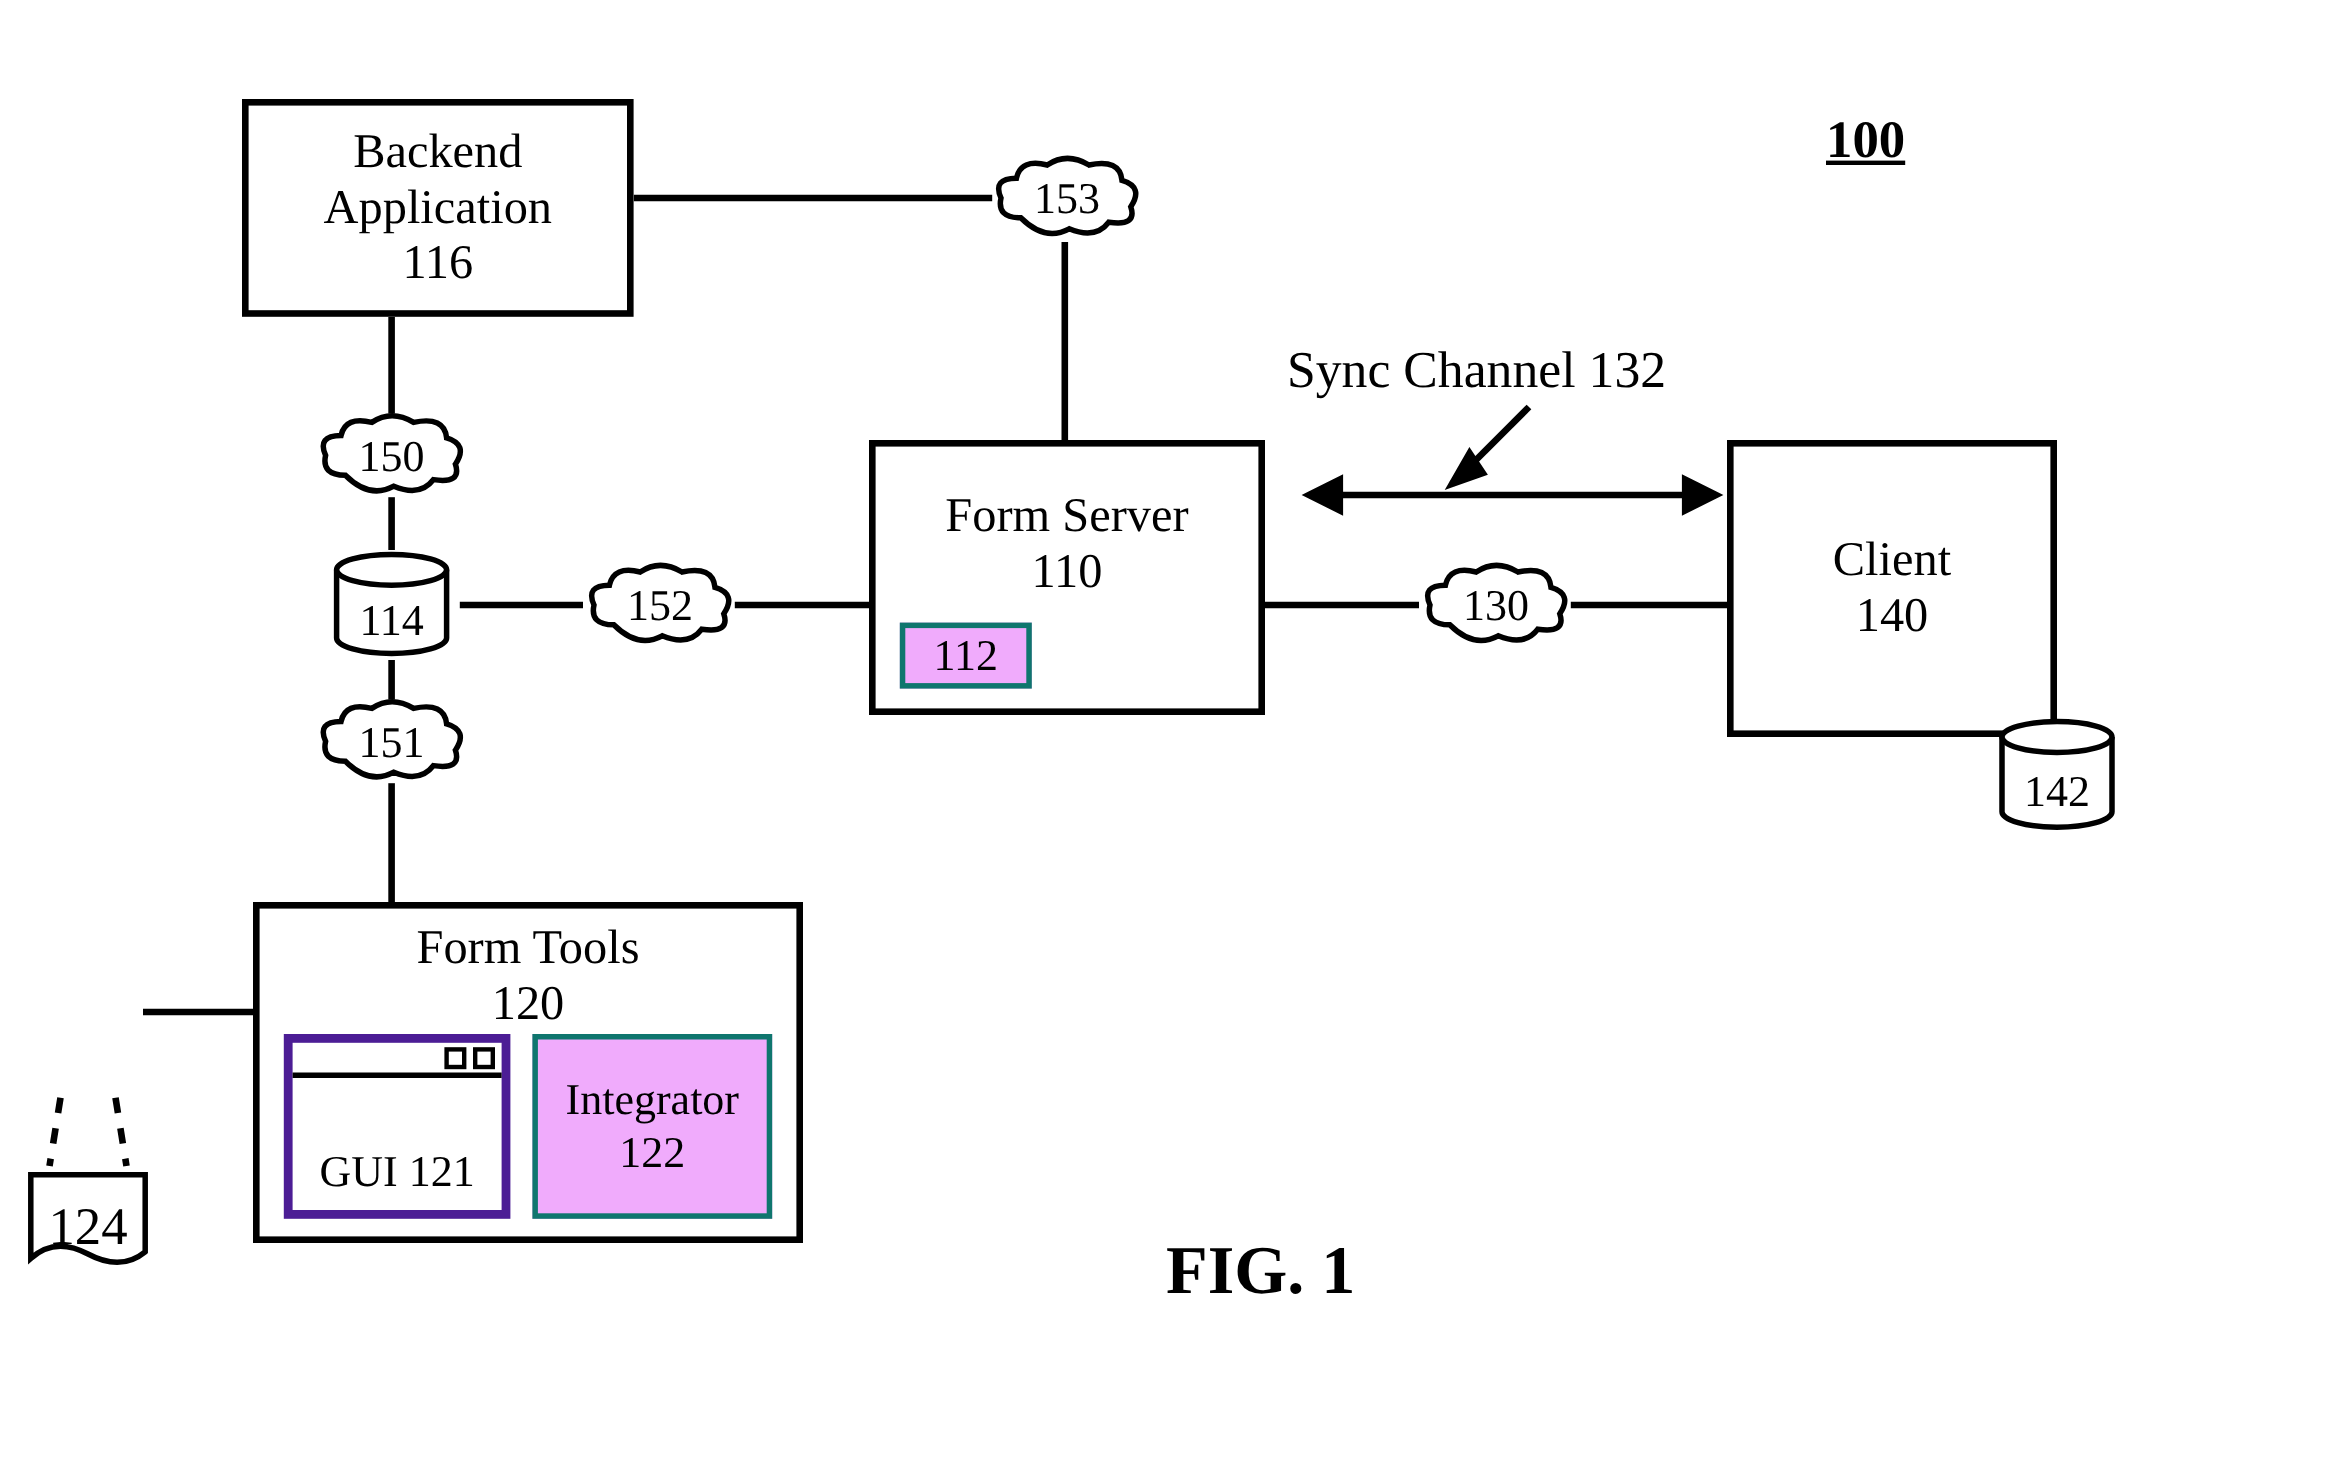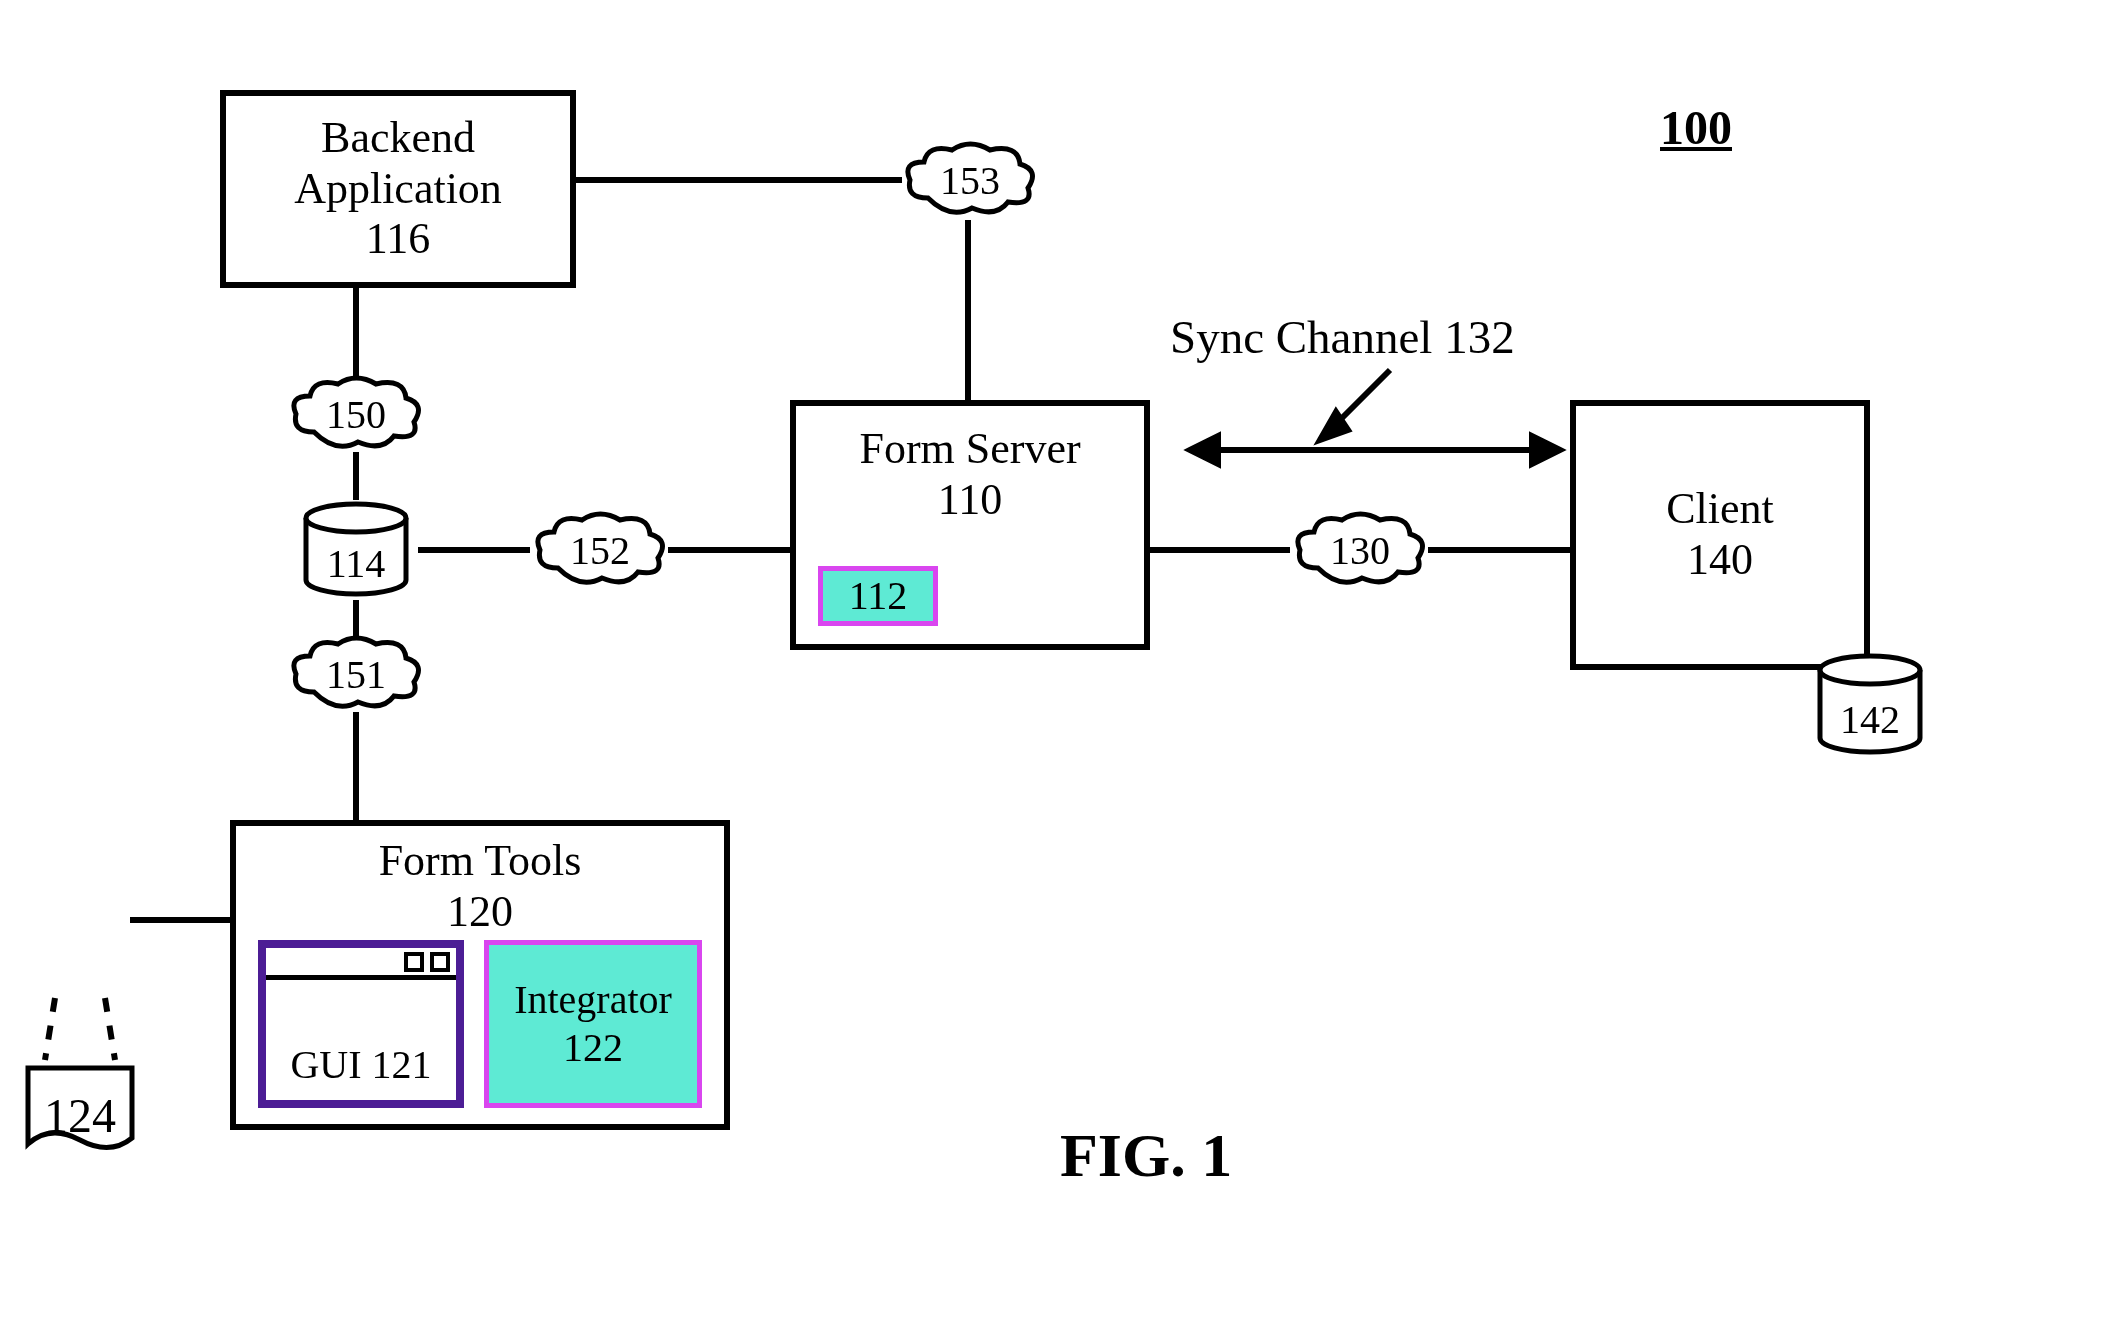--- a/index.html
+++ b/index.html
@@ -31,22 +31,22 @@
     box-sizing: border-box;
     display: flex;
     flex-direction: column;
     align-items: center;
     justify-content: center;
     font-size: 44px;
     line-height: 1.15;
   }
   .inner-box {
     position: absolute;
-    border: 5px solid #d946ef;
-    background: #5eead4;
+    border: 5px solid #0f766e;
+    background: #f0abfc;
     box-sizing: border-box;
     text-align: center;
     font-size: 40px;
     display: flex;
     align-items: center;
     justify-content: center;
   }
   .cloud-wrap {
     position: absolute;
     width: 140px;
@@ -179,21 +179,21 @@
   <div class="figno" style="left:1660px; top:100px;">100</div>
 
   <div class="free-label" style="left:1170px; top:310px;">Sync Channel 132</div>
 
   <div class="box" style="left:220px; top:90px; width:356px; height:198px;">
     <div>Backend</div>
     <div>Application</div>
     <div>116</div>
   </div>
 
-  <div class="box" style="left:790px; top:400px; width:360px; height:250px; justify-content:flex-start; padding-top:18px;">
+  <div class="box" style="left:790px; top:400px; width:360px; height:250px; justify-content:flex-start; padding-top:38px;">
     <div>Form Server</div>
     <div>110</div>
     <div class="inner-box" style="left:22px; bottom:18px; width:120px; height:60px;">
       <span>112</span>
     </div>
   </div>
 
   <div class="box" style="left:1570px; top:400px; width:300px; height:270px;">
     <div>Client</div>
     <div>140</div>

